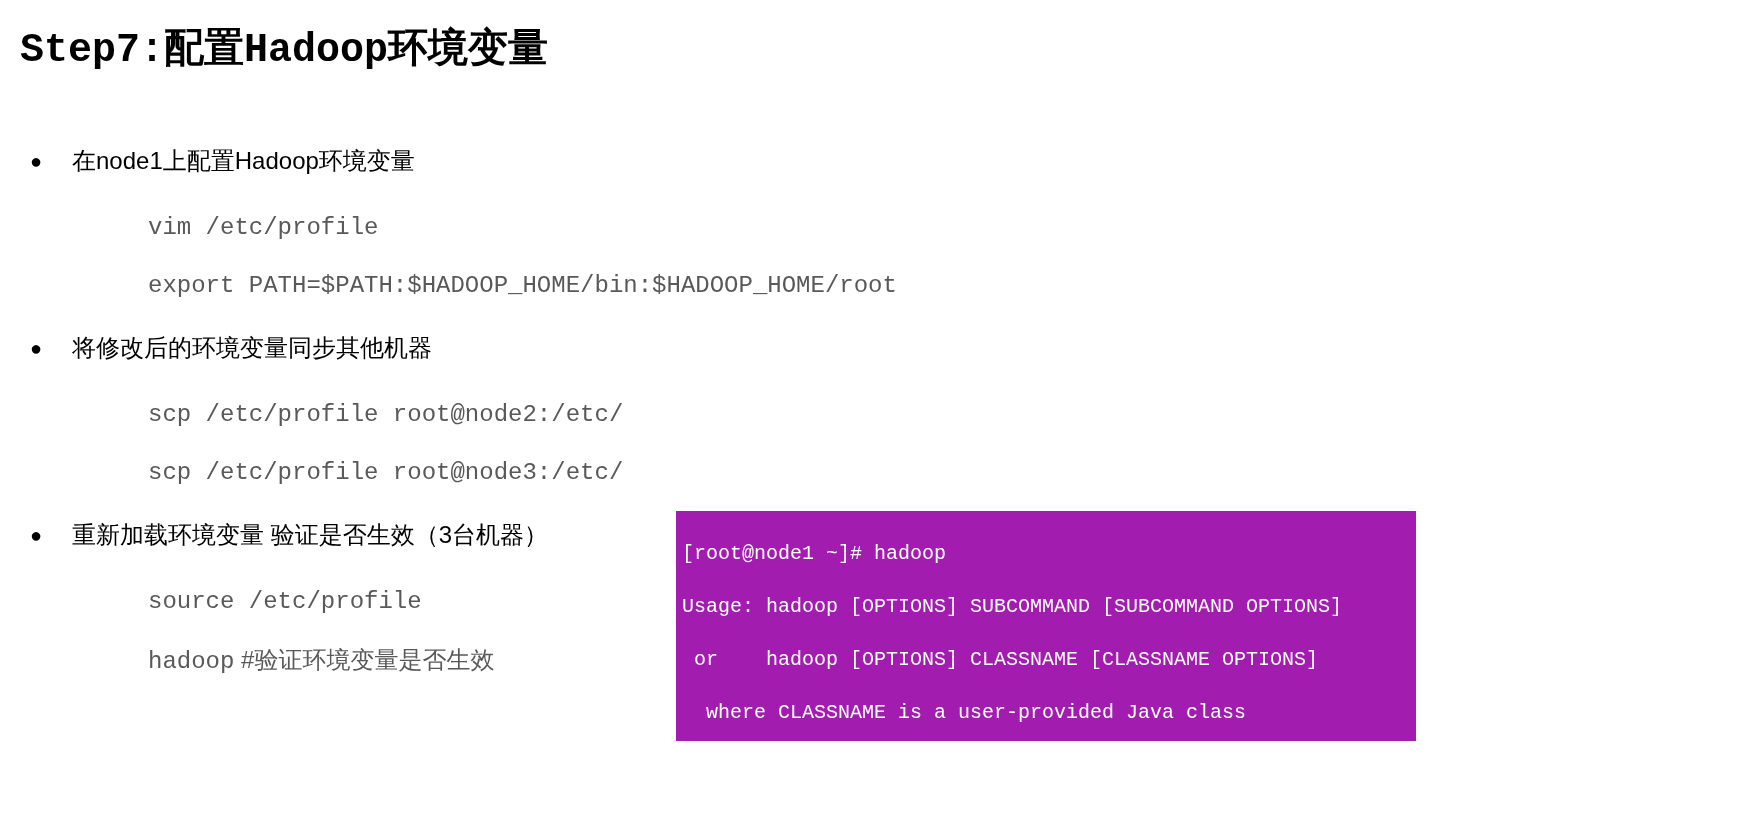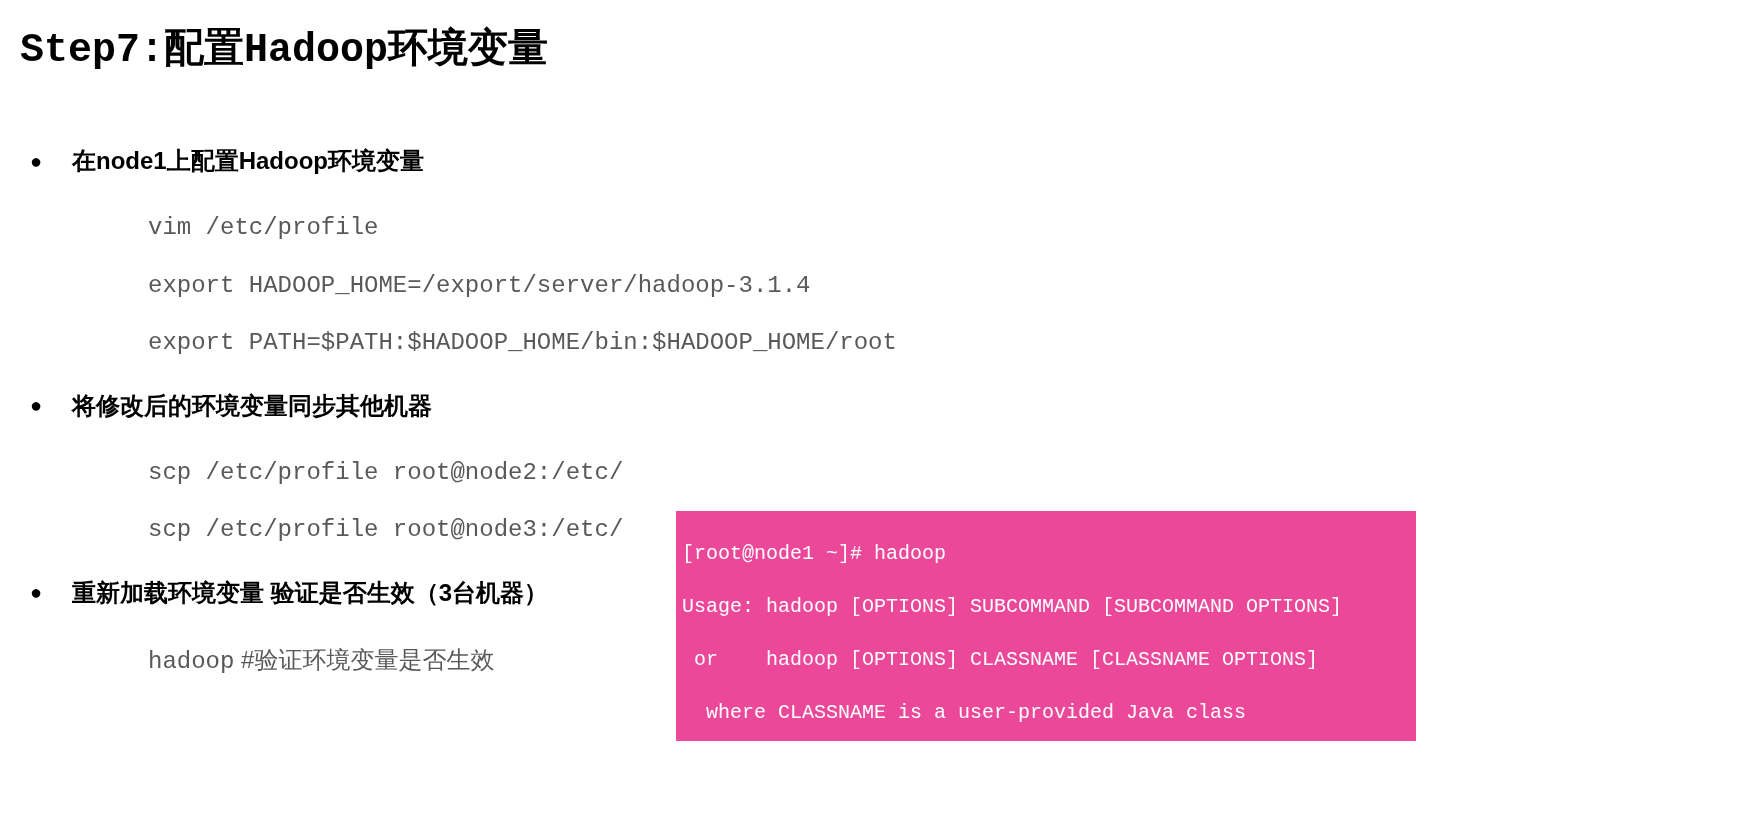--- a/index.html
+++ b/index.html
@@ -38,21 +38,21 @@
     }
     .bullet {
       font-size: 20px;
       color: #000000;
       width: 42px;
       flex-shrink: 0;
     }
     .bullet-text {
       font-size: 24px;
       color: #000000;
-      font-weight: 700;
+      font-weight: 400;
     }
     .code-block {
       margin-left: 118px;
       margin-top: 22px;
       margin-bottom: 18px;
     }
     .code-line {
       font-family: "Courier New", "SimSun", monospace;
       font-size: 24px;
       color: #595959;
@@ -61,21 +61,21 @@
     }
     .comment-text {
       font-family: "Microsoft YaHei", sans-serif;
     }
     .terminal {
       position: absolute;
       left: 676px;
       top: 511px;
       width: 740px;
       height: 230px;
-      background: #ec4899;
+      background: #a21caf;
       color: #ffffff;
       font-family: "Courier New", monospace;
       font-size: 20px;
       line-height: 1.32;
       padding: 4px 6px;
       overflow: hidden;
       white-space: pre;
     }
   </style>
 </head>
@@ -89,21 +89,20 @@
 
   <li>
     <div class="bullet-row">
       <span class="bullet">●</span>
       <span class="bullet-text">
         <span>在</span><span>node1</span><span>上配置</span><span>Hadoop</span><span>环境变量</span>
       </span>
     </div>
     <div class="code-block">
       <div class="code-line">vim /etc/profile</div>
-      <div class="code-line">export HADOOP_HOME=/export/server/hadoop-3.1.4</div>
       <div class="code-line">export PATH=$PATH:$HADOOP_HOME/bin:$HADOOP_HOME/root</div>
     </div>
   </li>
 
   <li>
     <div class="bullet-row">
       <span class="bullet">●</span>
       <span class="bullet-text">将修改后的环境变量同步其他机器</span>
     </div>
     <div class="code-block">
@@ -111,20 +110,21 @@
       <div class="code-line">scp /etc/profile root@node3:/etc/</div>
     </div>
   </li>
 
   <li>
     <div class="bullet-row">
       <span class="bullet">●</span>
       <span class="bullet-text">重新加载环境变量 验证是否生效（3台机器）</span>
     </div>
     <div class="code-block">
+      <div class="code-line">source /etc/profile</div>
       <div class="code-line"><span class="spelled">hadoop</span><span class="comment-text"> #验证环境变量是否生效</span></div>
     </div>
   </li>
 
 </ul>
 
 <div class="terminal">
 <div>[root@node1 ~]# hadoop</div>
 <div>Usage: hadoop [OPTIONS] SUBCOMMAND [SUBCOMMAND OPTIONS]</div>
 <div> or    hadoop [OPTIONS] CLASSNAME [CLASSNAME OPTIONS]</div>

